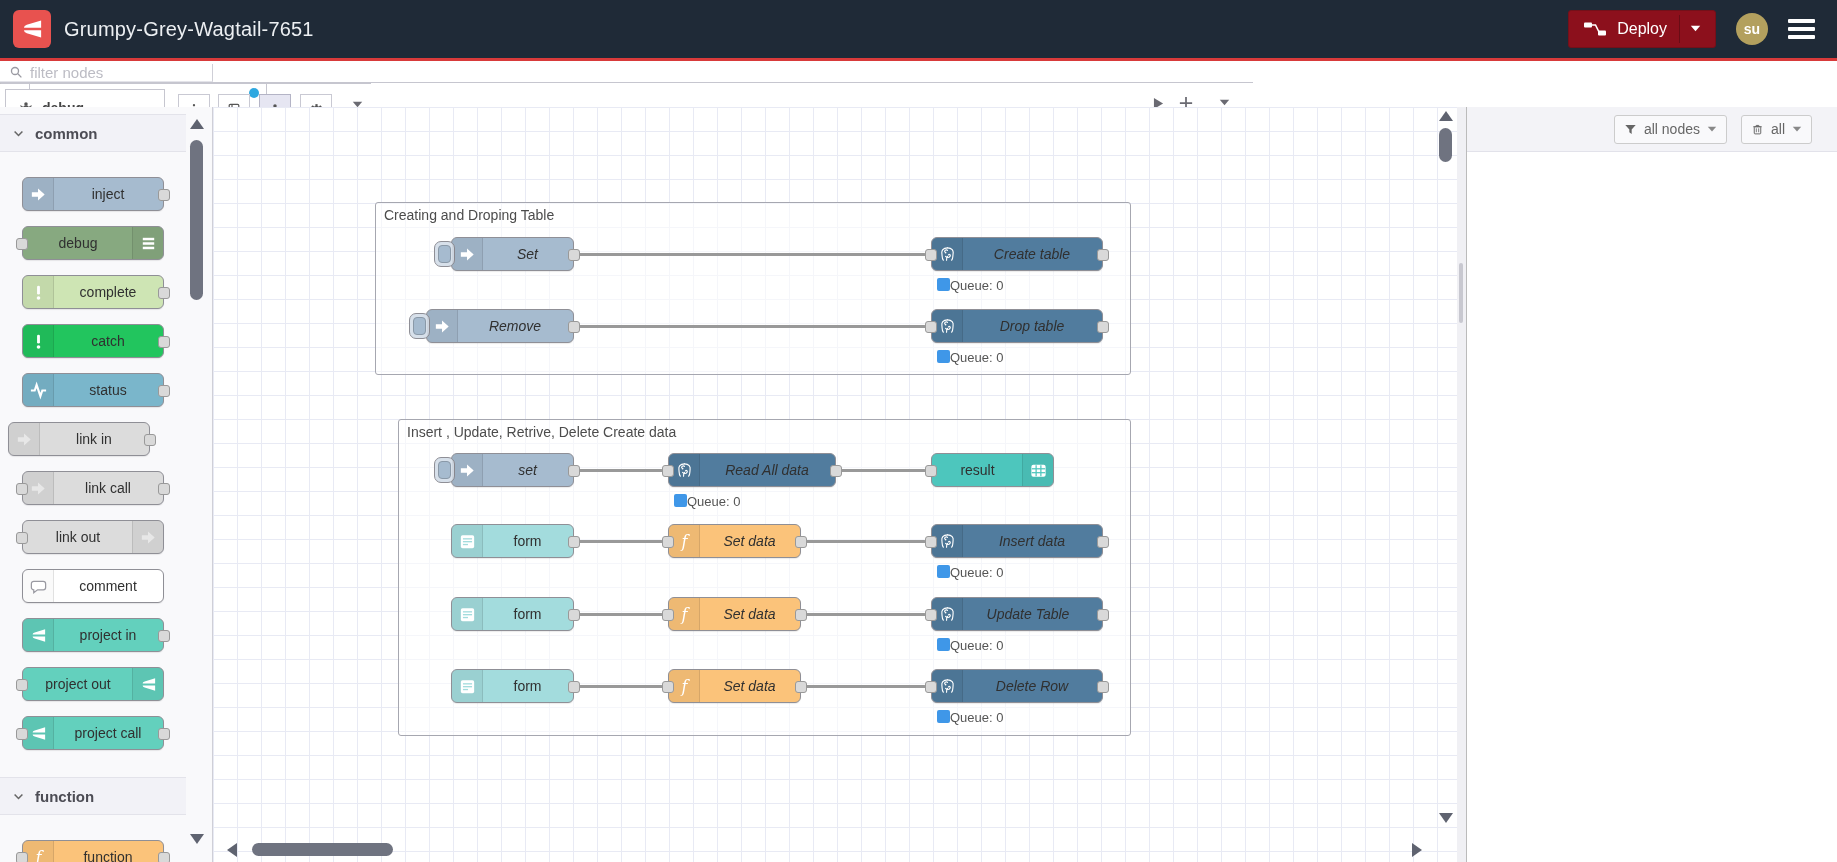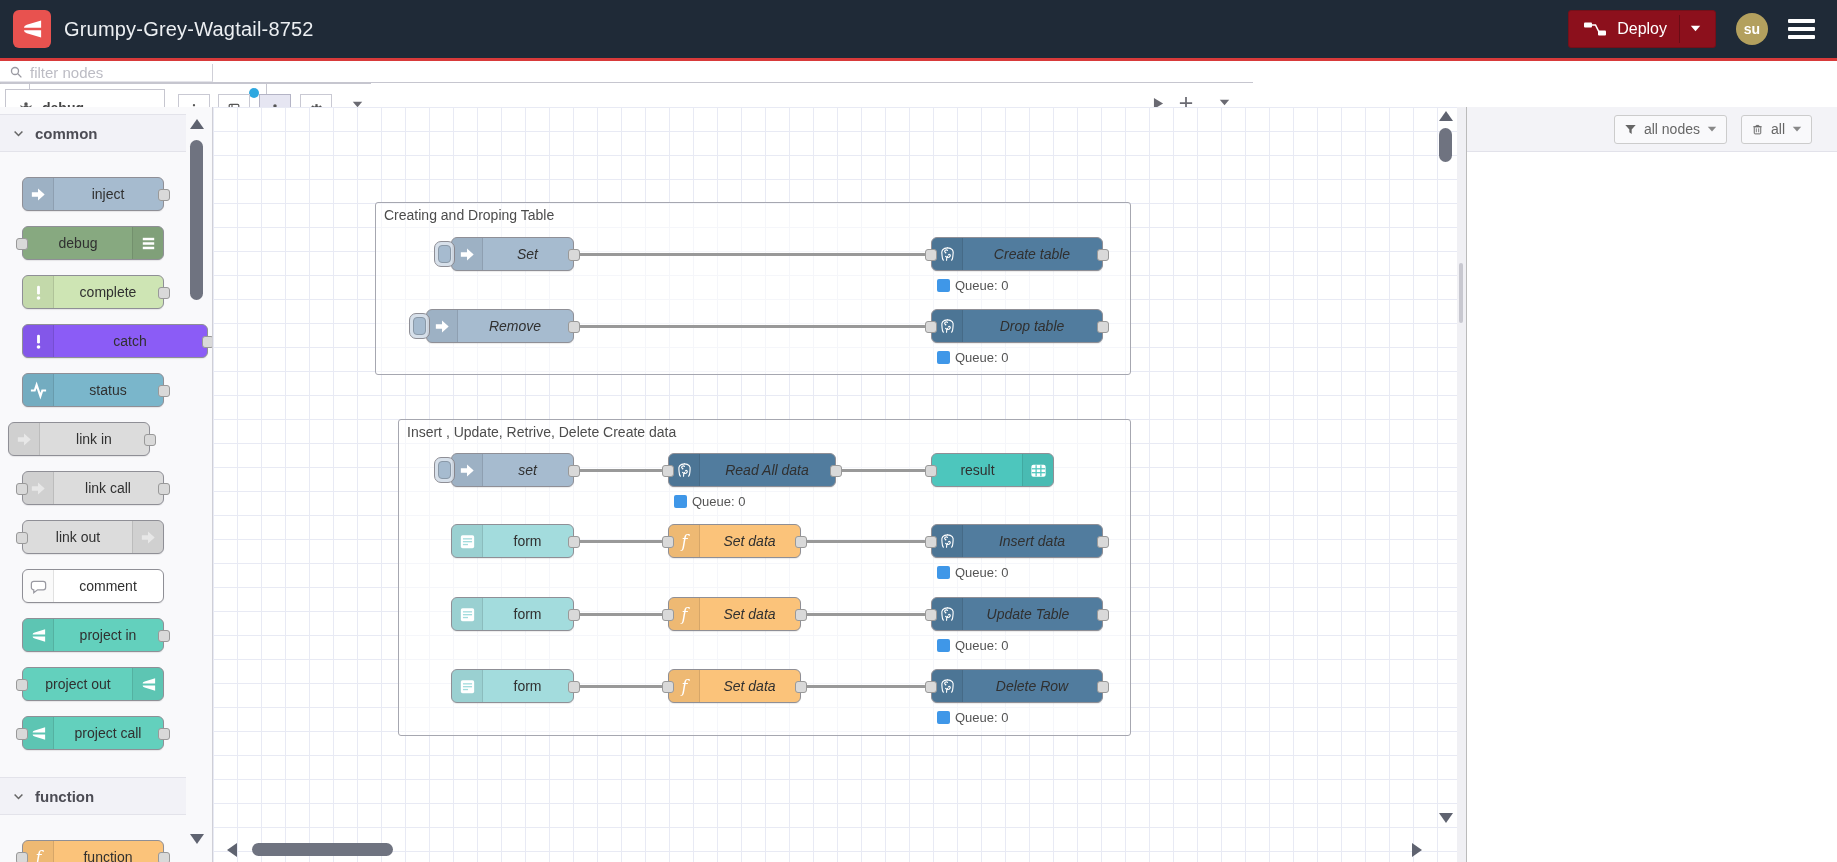--- a/index.html
+++ b/index.html
@@ -73,21 +73,21 @@
   .nicon.right{right:0;border-left:1px solid rgba(0,0,0,.1);border-radius:0 5px 5px 0;}
   .nlabel{position:absolute;top:0;bottom:0;display:flex;align-items:center;justify-content:center;
           font-size:14px;color:#303030;white-space:nowrap;}
   .nlabel.it{font-style:italic;}
   .port{position:absolute;width:10px;height:10px;background:#d9d9d9;border:1px solid #999;
         border-radius:3px;top:11px;cursor:crosshair;}
   .port.in{left:-7px;} .port.out{right:-7px;}
   .inj-btn{position:absolute;left:-18px;top:3px;width:21px;height:26px;background:#d7e0ea;
            border:1.5px solid #8f8f96;border-radius:7px;box-sizing:border-box;cursor:pointer;}
   .inj-btn i{position:absolute;inset:3px;border:1px solid #8a99a8;border-radius:4px;display:block;}
-  .nstatus{position:absolute;display:flex;align-items:center;gap:5px;font-size:13px;color:#555;}
+  .nstatus{position:absolute;display:flex;align-items:flex-start;font-size:13px;color:#555;}
   .nstatus .dot{width:13px;height:13px;border-radius:2px;}
 
   
   .sb-thumb{position:absolute;background:#6f7380;border-radius:7px;cursor:pointer;}
   .sb-arrow{position:absolute;cursor:pointer;line-height:0;}
 
   
   .splitter{position:absolute;left:1457px;top:107px;width:9px;height:755px;background:#f0f0f4;cursor:col-resize;}
   .splitter .knob{position:absolute;left:2px;top:156px;width:4px;height:60px;background:#c8c8d0;border-radius:2px;}
   .sidebar{position:absolute;left:1466px;top:107px;width:371px;height:755px;background:#fff;
@@ -102,21 +102,21 @@
 
 <div class="app">
 
   <div class="hdr">
     <div class="logo">
       <svg width="26" height="26" viewBox="0 0 20 20">
         <path d="M17 3.5 L6 6.8 Q3.8 7.5 3.8 9 L17 9 Z" fill="#fff"></path>
         <path d="M17 11 L3.8 11 Q3.8 12.5 6 13.2 L17 16.5 Z" fill="#fff"></path>
       </svg>
     </div>
-    <div class="title">Grumpy-Grey-Wagtail-8752</div>
+    <div class="title">Grumpy-Grey-Wagtail-7651</div>
     <div class="hdr-right">
       <div class="deploy">
         <svg width="24" height="16" viewBox="0 0 24 16">
           <rect x="1" y="1.5" width="8" height="5" rx="1" fill="#fff"></rect>
           <rect x="15" y="9.5" width="8" height="5" rx="1" fill="#fff"></rect>
           <path d="M9 4 h3.5 l4 8" stroke="#fff" stroke-width="1.6" fill="none"></path>
         </svg>
         <span class="dlbl">Deploy</span>
         <span class="dcaret">
           <svg width="11" height="8" viewBox="0 0 14 10">
@@ -260,21 +260,21 @@
             <svg width="19" height="19" viewBox="0 0 20 20">
               <rect x="8.5" y="2.8" width="3" height="9.4" rx="1.5" fill="#fff"></rect>
               <circle cx="10" cy="15.8" r="1.9" fill="#fff"></circle>
             </svg>
           </div>
           <span class="nlabel" style="left: 30px; right: 0px;">complete</span>
           <span class="port out"></span>
         </div>
       </div>
       <div class="pal-row" style="margin-top: 14px;">
-        <div class="node" style="background: #8b5cf6; width: 140px; position: relative; padding-left: 44px;">
+        <div class="node" style="background: #22c55e; width: 140px; position: relative;">
           <div class="nicon left">
             <svg width="19" height="19" viewBox="0 0 20 20">
               <rect x="8.5" y="2.8" width="3" height="9.4" rx="1.5" fill="#fff"></rect>
               <circle cx="10" cy="15.8" r="1.9" fill="#fff"></circle>
             </svg>
           </div>
           <span class="nlabel" style="left: 30px; right: 0px;">catch</span>
           <span class="port out"></span>
         </div>
       </div>

